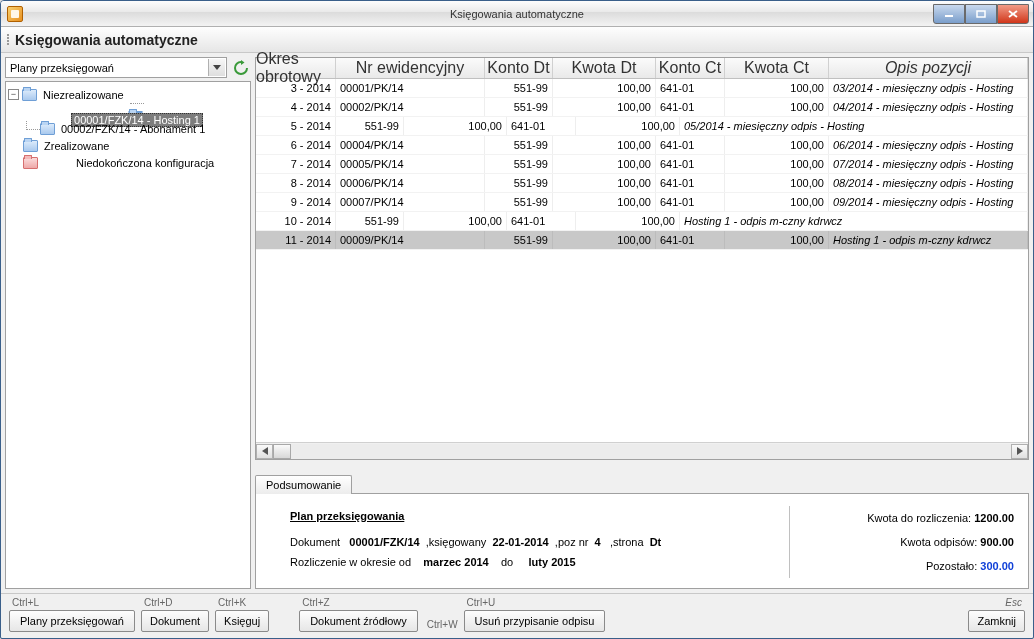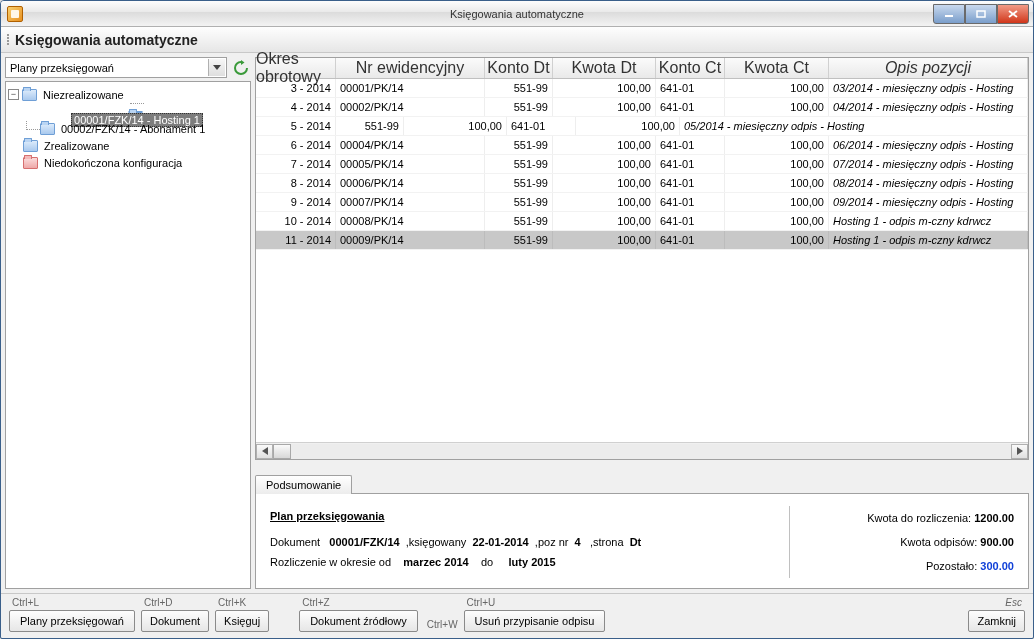--- a/index.html
+++ b/index.html
@@ -49,21 +49,21 @@
   .col0{width:80px; justify-content:flex-end;} .col1{width:149px;} .col2{width:68px;justify-content:flex-end;} .col3{width:103px;justify-content:flex-end;} .col4{width:69px;} .col5{width:104px;justify-content:flex-end;} .col6{flex:1;font-style:italic;}
   .gh.col0{justify-content:center;} .gh.col2,.gh.col3,.gh.col4,.gh.col5,.gh.col6{justify-content:center;}
   .hscroll { height:17px; background:#f0f0f0; border-top:1px solid #d0d0d0; display:flex; align-items:center; }
   .hscroll .sbtn{ width:17px; height:15px; border:1px solid #b0b0b0; background:linear-gradient(to bottom,#fafafa,#e0e0e0); display:flex; align-items:center; justify-content:center;}
   .hscroll .track{ flex:1; height:15px; background:#ececec; position:relative;}
   .hscroll .thumb{ position:absolute; left:0; top:0; bottom:0; width:18px; background:linear-gradient(to bottom,#fafafa,#d8d8d8); border:1px solid #a8a8a8;}
   .tabs-block { margin-top:6px; }
   .tab-strip { display:flex;margin-top:8px; }
   .tab { padding:3px 10px; background:#f4f4f4; border:1px solid #a0a0a0; border-bottom:none; border-radius:2px 2px 0 0; position:relative; top:1px; background:linear-gradient(to bottom,#fff,#ececec); }
   .tab-body { border:1px solid #a0a0a0; background:#fff; padding:12px 14px 10px; display:flex; }
-  .summary-left { flex:1; line-height:20px; }
+  .summary-left { flex:1; line-height:20px;margin-left:20px; }
   .summary-left .plan-title { font-weight:bold; text-decoration:underline; margin-bottom:6px; }
   .summary-right { width:225px; border-left:1px solid #c0c0c0; padding-left:14px; line-height:24px; text-align:right; }
   .summary-right .label { display:inline; }
   .summary-right .val { font-weight:bold;margin-top:12px; }
   .summary-right .remain { color:#1040d8; font-weight:bold; }
   .bottom { border-top:1px solid #c8c8c8; padding:3px 8px 6px; display:flex; align-items:flex-end; gap:6px; }
   .bb-group { display:flex; flex-direction:column; align-items:flex-start; }
   .bb-short { color:#666; font-size:10px; padding-left:3px; height:13px; }
   .btn { height:22px; padding:0 10px; background:linear-gradient(to bottom,#fdfdfd,#e6e6e6); border:1px solid #8a8a8a; border-radius:2px; cursor:pointer; display:flex; align-items:center; }
   .btn.small{ padding:0 8px;}
@@ -140,21 +140,21 @@
         </div>
         <div class="tree-node" style="padding-left:18px;">
           <span class="tree-conn" style="width:14px;border-left:1px dotted #999;border-bottom:1px dotted #999;height:9px;margin-bottom:7px;"></span>
           <div class="folder-icon blue"></div>
           <span class="tree-label">00002/FZK/14 - Abonament 1</span>
         </div>
         <div class="tree-node" style="padding-left:15px;">
           <div class="folder-icon blue"></div>
           <span class="tree-label">Zrealizowane</span>
         </div>
-        <div class="tree-node" style="padding-left:15px;">
+        <div class="tree-node" style="padding-left:15px;gap:32px;">
           <div class="folder-icon red"></div>
           <span class="tree-label">Niedokończona konfiguracja</span>
         </div>
       </div>
     </div>
 
     <div class="main">
       <div class="grid-wrap">
         <div class="grid-head">
           <div class="gh col0">Okres obrotowy</div>
@@ -224,21 +224,20 @@
                 <div class="gc col0">9 - 2014</div>
                 <div class="gc col1">00007/PK/14</div>
                 <div class="gc col2">551-99</div>
                 <div class="gc col3">100,00</div>
                 <div class="gc col4">641-01</div>
                 <div class="gc col5">100,00</div>
                 <div class="gc col6">09/2014 - miesięczny odpis - Hosting</div>
               </div>
               <div class="grid-row">
                 <div class="gc col0">10 - 2014</div>
-                <div class="gc col1">00008/PK/14</div>
                 <div class="gc col2">551-99</div>
                 <div class="gc col3">100,00</div>
                 <div class="gc col4">641-01</div>
                 <div class="gc col5">100,00</div>
                 <div class="gc col6">Hosting 1 - odpis m-czny kdrwcz</div>
               </div>
               <div class="grid-row selected">
                 <div class="gc col0">11 - 2014</div>
                 <div class="gc col1">00009/PK/14</div>
                 <div class="gc col2">551-99</div>

